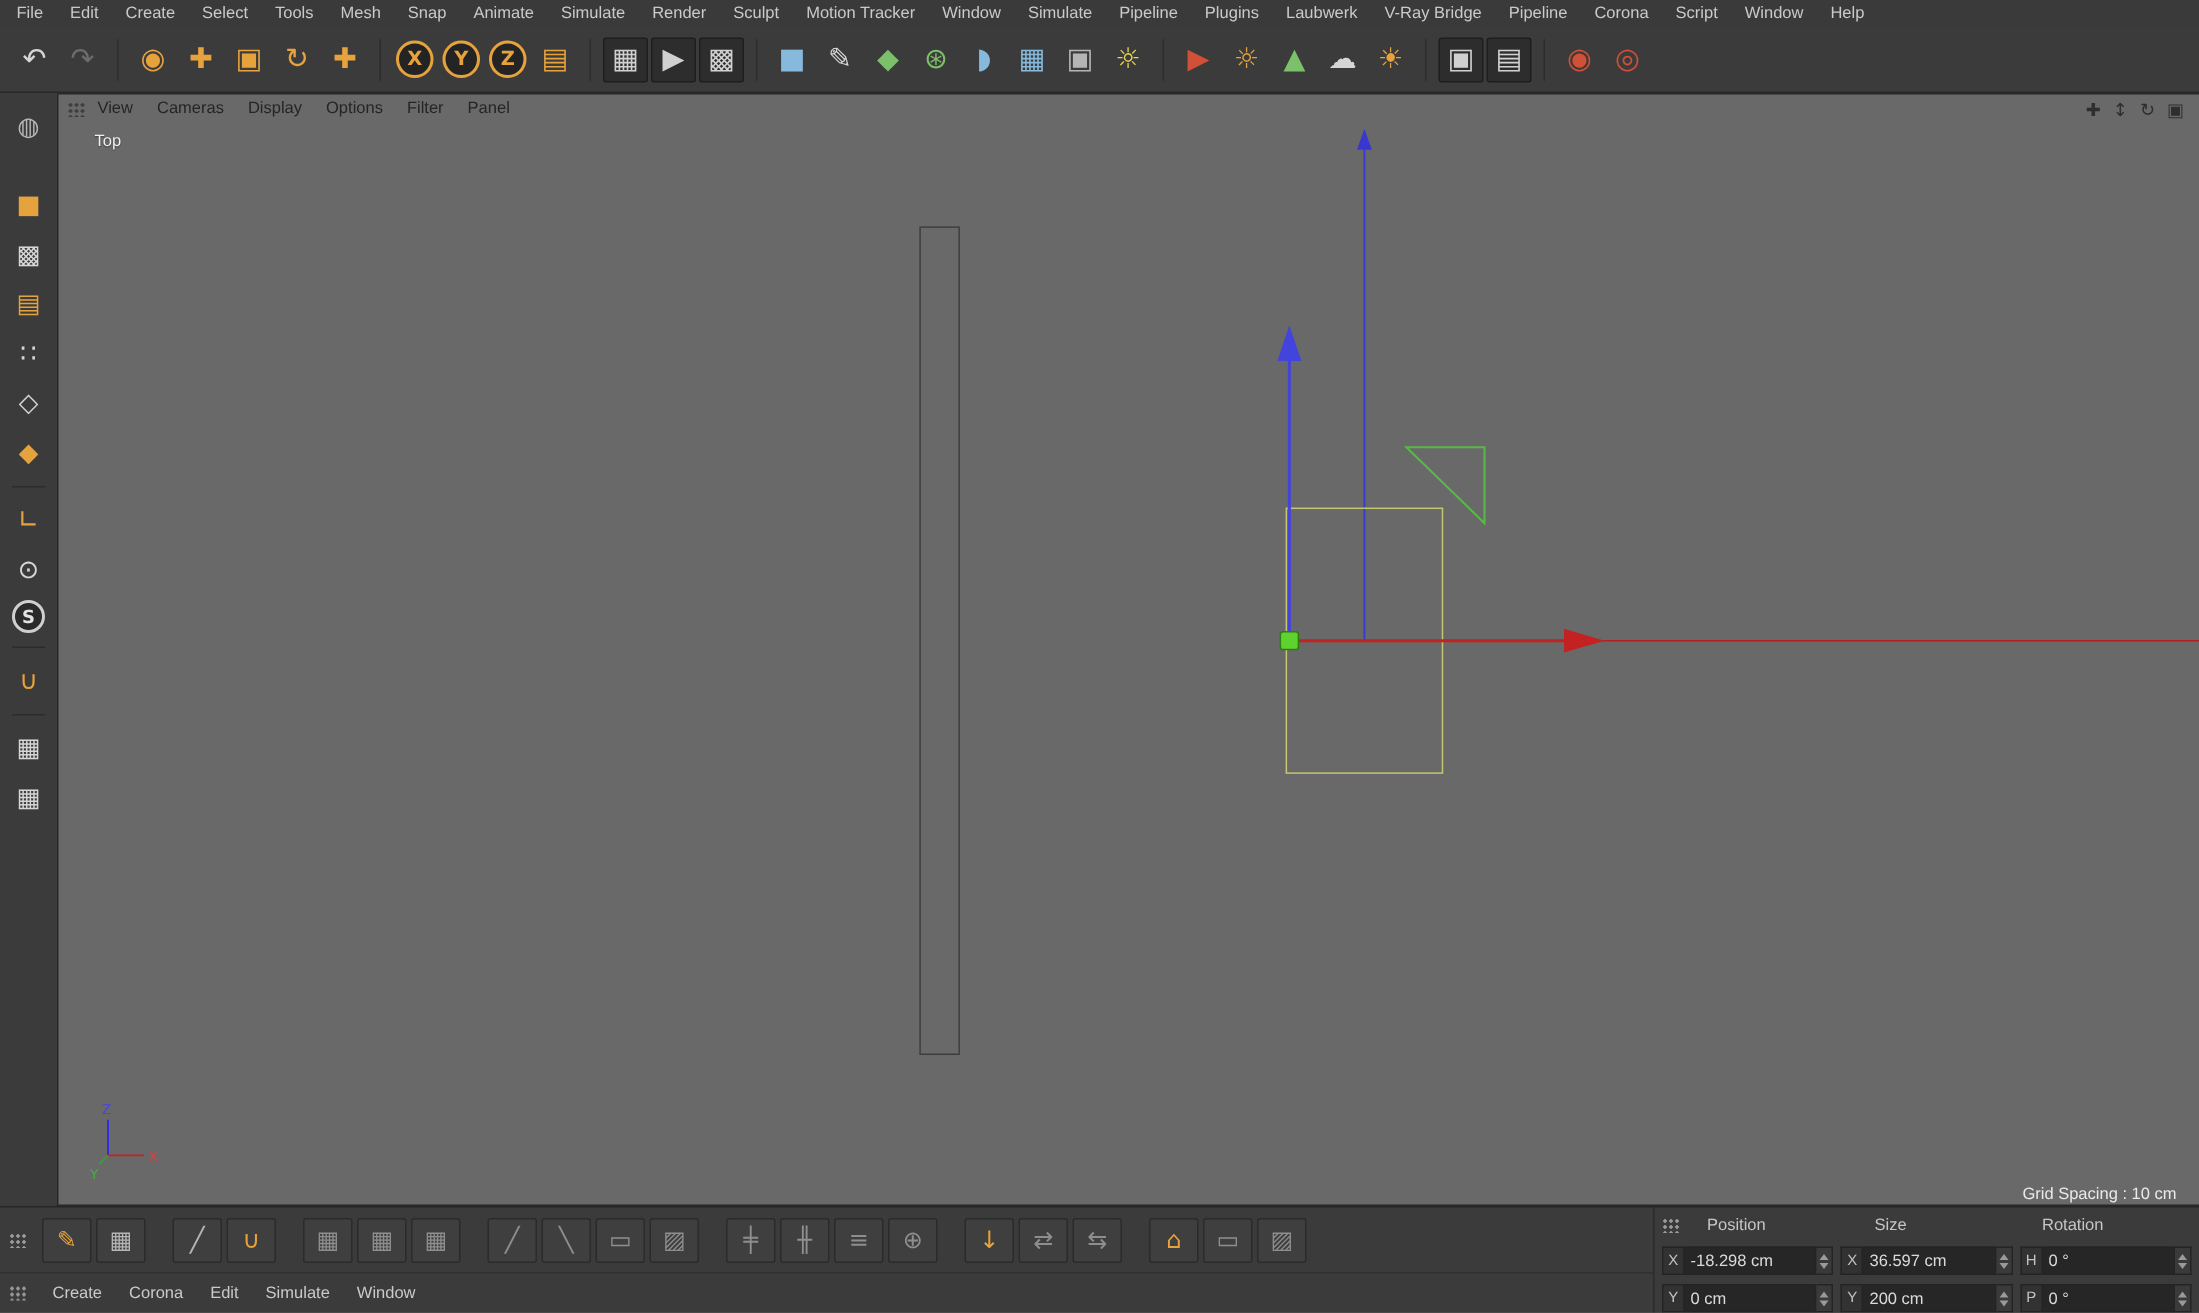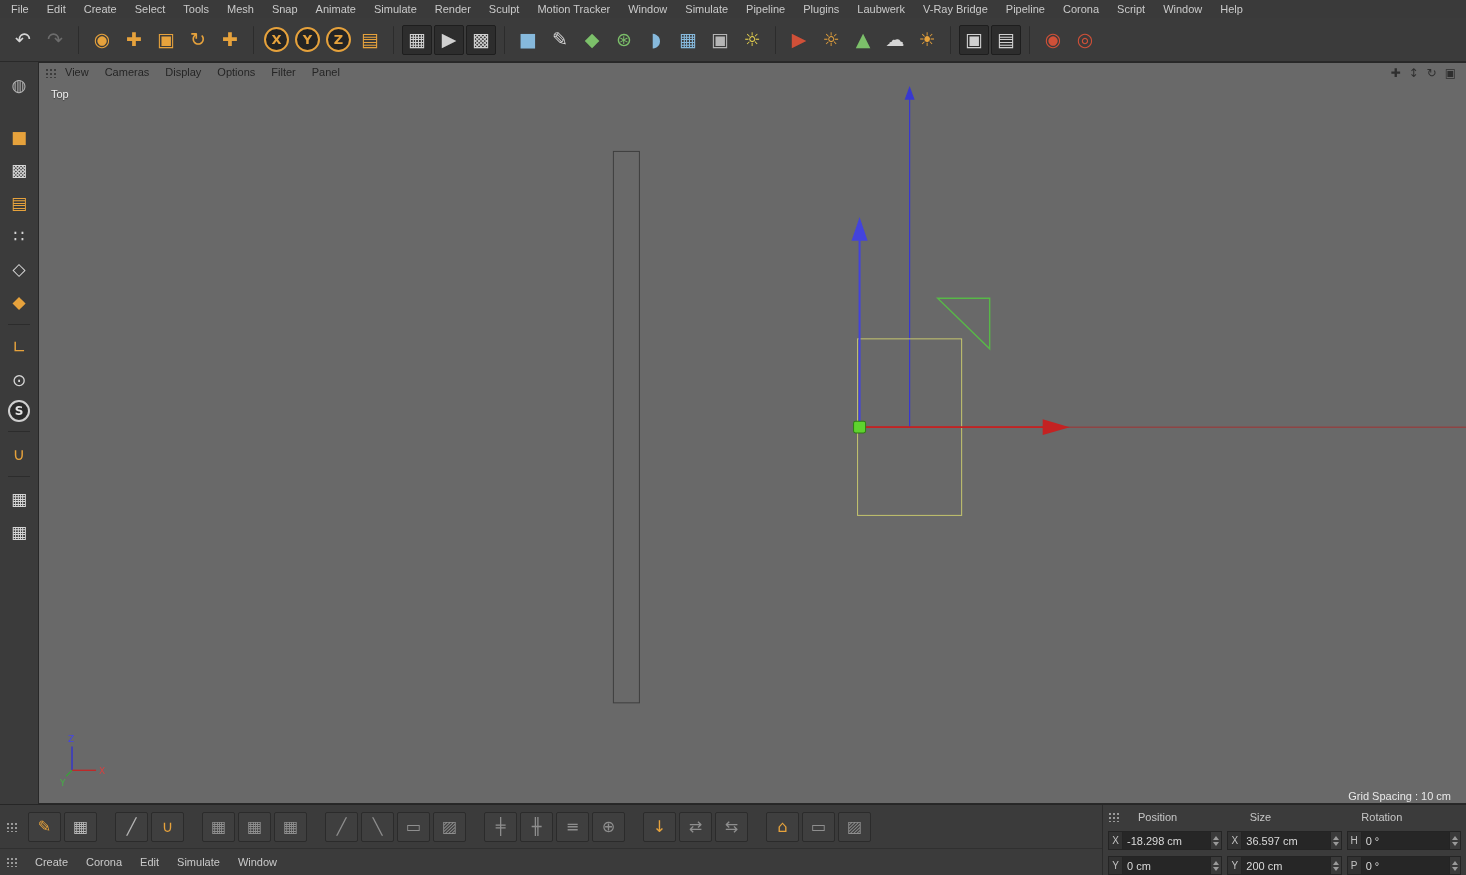--- a/index.html
+++ b/index.html
@@ -35,21 +35,21 @@
   .sb-icon{width:26px;height:26px;font-size:17px}
   .sidebar [data-variant="sep"]{width:22px;height:1px;background:#2c2c2c;margin:2px 0}
   .sidebar [data-variant="gap"]{height:12px}
 
   .viewport{flex:1;position:relative;background:#696969;border:1px solid #282828;border-right:none;overflow:hidden}
   .vp-menubar{height:19px;display:flex;align-items:center;padding:0 6px;font-size:11px;color:#252525}
   .vp-menus{display:flex;align-items:center}
   .vp-menu-item{padding:1px 8px 2px}
   .vp-nav{margin-left:auto;display:flex;align-items:center;gap:8px;padding-right:4px}
   .vp-nav-icon{font-size:12px;color:#2e2e2e;font-family:"DejaVu Sans",sans-serif}
-  .vp-label{position:absolute;top:25px;left:12px;font-size:11px;color:#efefef;text-shadow:0 1px 1px rgba(0,0,0,.45)}
+  .vp-label{position:absolute;top:25px;left:24px;font-size:11px;color:#efefef;text-shadow:0 1px 1px rgba(0,0,0,.45)}
   .scene{position:absolute;left:0;top:19px;width:100%;height:calc(100% - 19px)}
   .scene text{font-size:9px;font-family:"DejaVu Sans",sans-serif}
   .grid-spacing{position:absolute;right:15px;bottom:1px;font-size:11px;color:#e9e9e9}
 
   
   .bottom{flex:0 0 67px;display:flex;border-top:1px solid #262626;background:#3b3b3b}
   .bottom-left{flex:1;display:flex;flex-direction:column;min-width:0}
   .bottom-toolbar{flex:0 0 43px;display:flex;align-items:center;padding:0 6px;gap:3px}
   .bottom-toolbar .grip{margin-right:7px}
   .bt-icon{width:33px;height:30px;background:#3f3f3f;border:1px solid #2b2b2b;font-size:16px;border-radius:2px}

